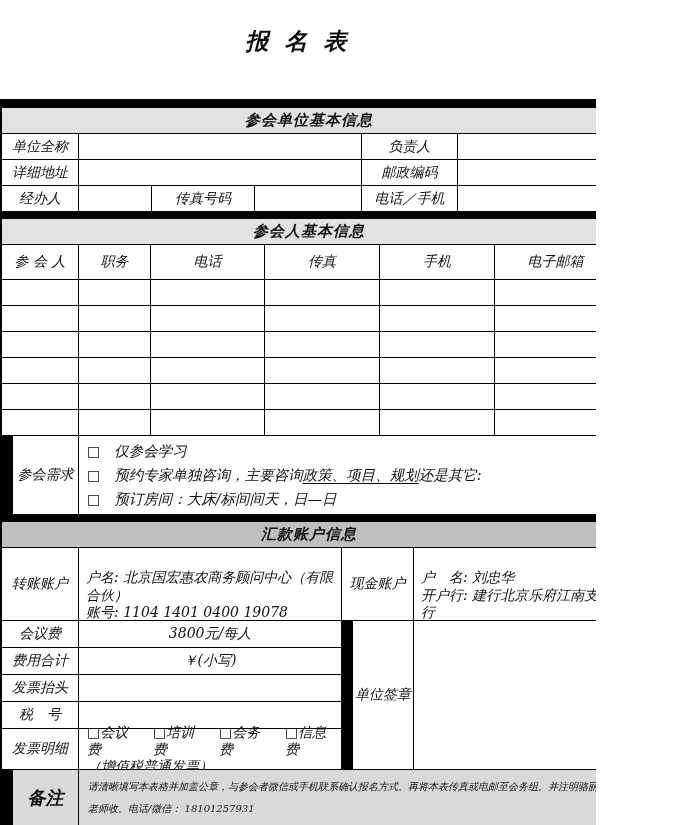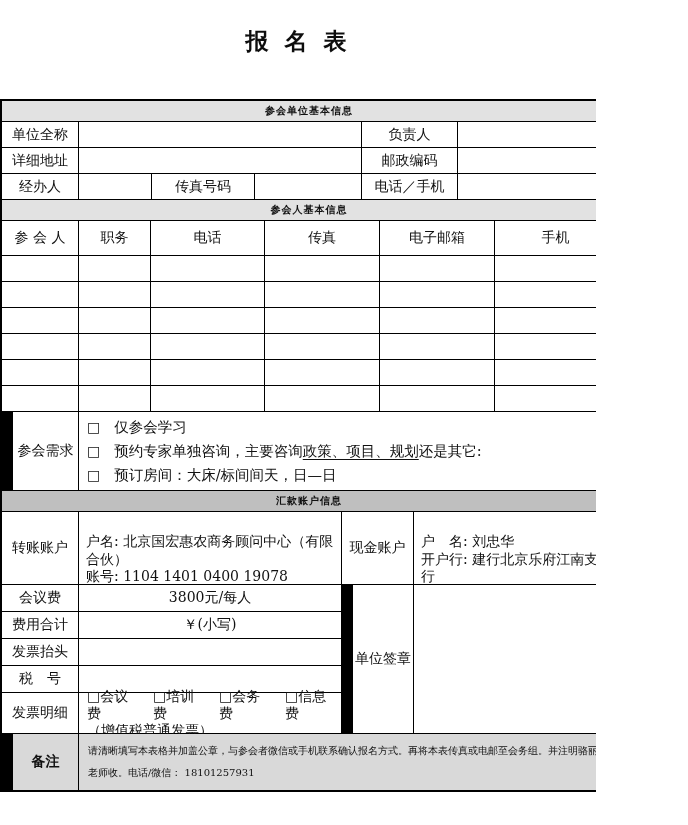--- a/index.html
+++ b/index.html
@@ -2,21 +2,21 @@
 <html><head>
 <meta charset="utf-8">
 <style>
   * { margin: 0; padding: 0; box-sizing: border-box; }
   html, body { background: #fff; }
   body {
     width: 688px; height: 825px;
     font-family: "DejaVu Serif", "Liberation Serif", serif;
     color: #111;
   }
-  .page { width: 596px; height: 825px; background: #fff; overflow: hidden; }
+  .page { width: 596px; height: 825px; background: #fff; overflow: hidden; font-style: italic; }
 
   .form-title {
     margin-top: 26px;
     text-align: center;
     font-size: 23px;
     font-weight: bold;
     letter-spacing: 4px;
     color: #0d0d0d;
   }
 
@@ -27,23 +27,24 @@
     background: #000;
     display: flex;
     flex-direction: column;
     gap: 1px;
   }
 
   .sec-header {
     background: #e2e2e2;
     text-align: center;
     font-weight: bold;
-    font-size: 10px;
+    font-size: 15px;
     padding: 3px 0;
     letter-spacing: 1px;
+    margin-top: 7px;
   }
   .sec-header.dark { background: #bfbfbf; }
 
   .grid { display: grid; gap: 1px; background: #000; }
   .grid > div { background: #fff; }
 
   .sec1 { grid-template-columns: 76px 72px 102px 106px 95px 1fr; grid-auto-rows: 25px; }
   .sec2 { grid-template-columns: 76px 71px 113px 114px 114px 1fr; }
   .needs { grid-template-columns: 76px 1fr; }
   .sec4 { grid-template-columns: 76px 262px 71px 1fr; grid-template-rows: 72px 26px 26px 26px 26px 40px; }
@@ -69,21 +70,21 @@
   }
   .checkbox-glyph { margin-right: 14px; font-size: 14px; }
   .u { text-decoration: underline; text-underline-offset: 3px; }
 
   .acct-content { padding: 21px 7px; font-size: 14px; line-height: 17.5px; }
   .acct-line { }
 
   .seal-label { grid-column: 3; grid-row: 2 / 7; }
   .seal-area  { grid-column: 4; grid-row: 2 / 7; }
 
-  .remark .remark-label { background: #d9d9d9; font-weight: bold; font-size: 14px; }
+  .remark .remark-label { background: #d9d9d9; font-weight: bold; font-size: 18px; }
   .remark .remark-content {
     background: #d9d9d9;
     padding: 6px 9px;
     font-size: 10px;
     line-height: 22px;
   }
 
   .invoice-detail { padding: 3px 8px; font-size: 14px; line-height: 17px; display: flex; flex-direction: column; justify-content: center; }
   .invoice-items { display: flex; gap: 18px; }
 </style>
@@ -117,22 +118,22 @@
       <div class="cell"></div>
     </div>
 
     <div class="sec-header">参会人基本信息</div>
 
     <div class="grid sec2">
       <div class="cell hcell">参 会 人</div>
       <div class="cell hcell">职务</div>
       <div class="cell hcell">电话</div>
       <div class="cell hcell">传真</div>
+      <div class="cell hcell">手机</div>
       <div class="cell hcell">电子邮箱</div>
-      <div class="cell hcell">手机</div>
 
       <div class="cell ecell"></div>
         <div class="cell ecell"></div>
         <div class="cell ecell"></div>
         <div class="cell ecell"></div>
         <div class="cell ecell"></div>
         <div class="cell ecell"></div>
       <div class="cell ecell"></div>
         <div class="cell ecell"></div>
         <div class="cell ecell"></div>

